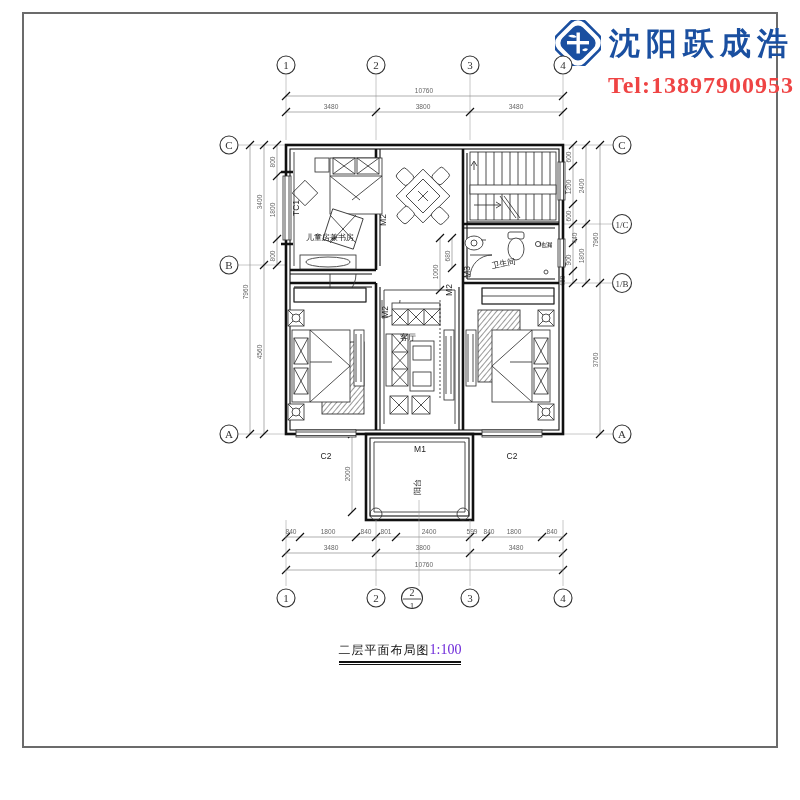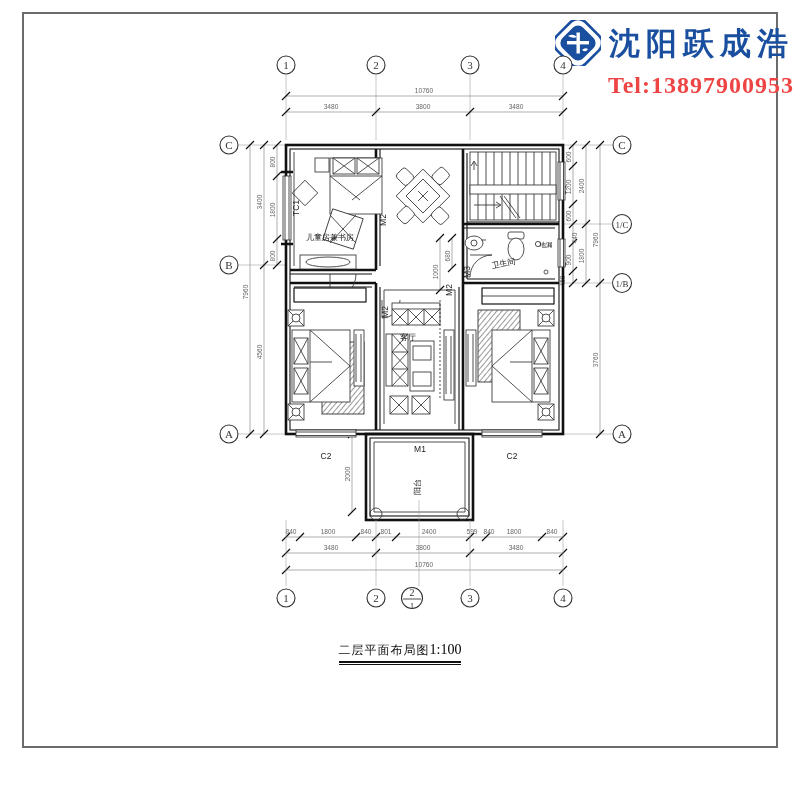--- a/index.html
+++ b/index.html
@@ -10,21 +10,21 @@
   .brand-row{display:flex;align-items:center;justify-content:flex-end;gap:8px;}
   .brand-name{font-family:"DejaVu Sans",sans-serif;font-size:31px;font-weight:bold;color:#1a4fa0;letter-spacing:6px;line-height:1;}
   .brand-tel{font-family:"Liberation Serif",serif;font-size:24px;font-weight:bold;color:#ef4444;letter-spacing:1px;margin-top:6px;}
   .logo{width:46px;height:46px;position:relative;}
   .logo svg{display:block;}
   .dwg{position:absolute;left:0;top:0;width:800px;height:800px;}
   .dwg svg{display:block;}
   .title-block{position:absolute;left:0;top:640px;width:800px;text-align:center;}
   .title-inner{display:inline-block;position:relative;padding:0 2px 3px 2px;}
   .title-cn{font-family:"DejaVu Sans",sans-serif;font-size:12px;color:#111;letter-spacing:1px;margin-top:24px;}
-  .title-scale{font-family:"Liberation Serif",serif;font-size:14px;color:#000000;}
+  .title-scale{font-family:"Liberation Serif",serif;font-size:14px;color:#6d28d9;}
   .title-rule{height:2px;background:#111;margin-top:2px;}
   .title-rule2{height:1px;background:#111;margin-top:1px;}
 </style>
 </head>
 <body>
 
 <div id="sheet">
 
   <div class="border-outer"></div>
 

